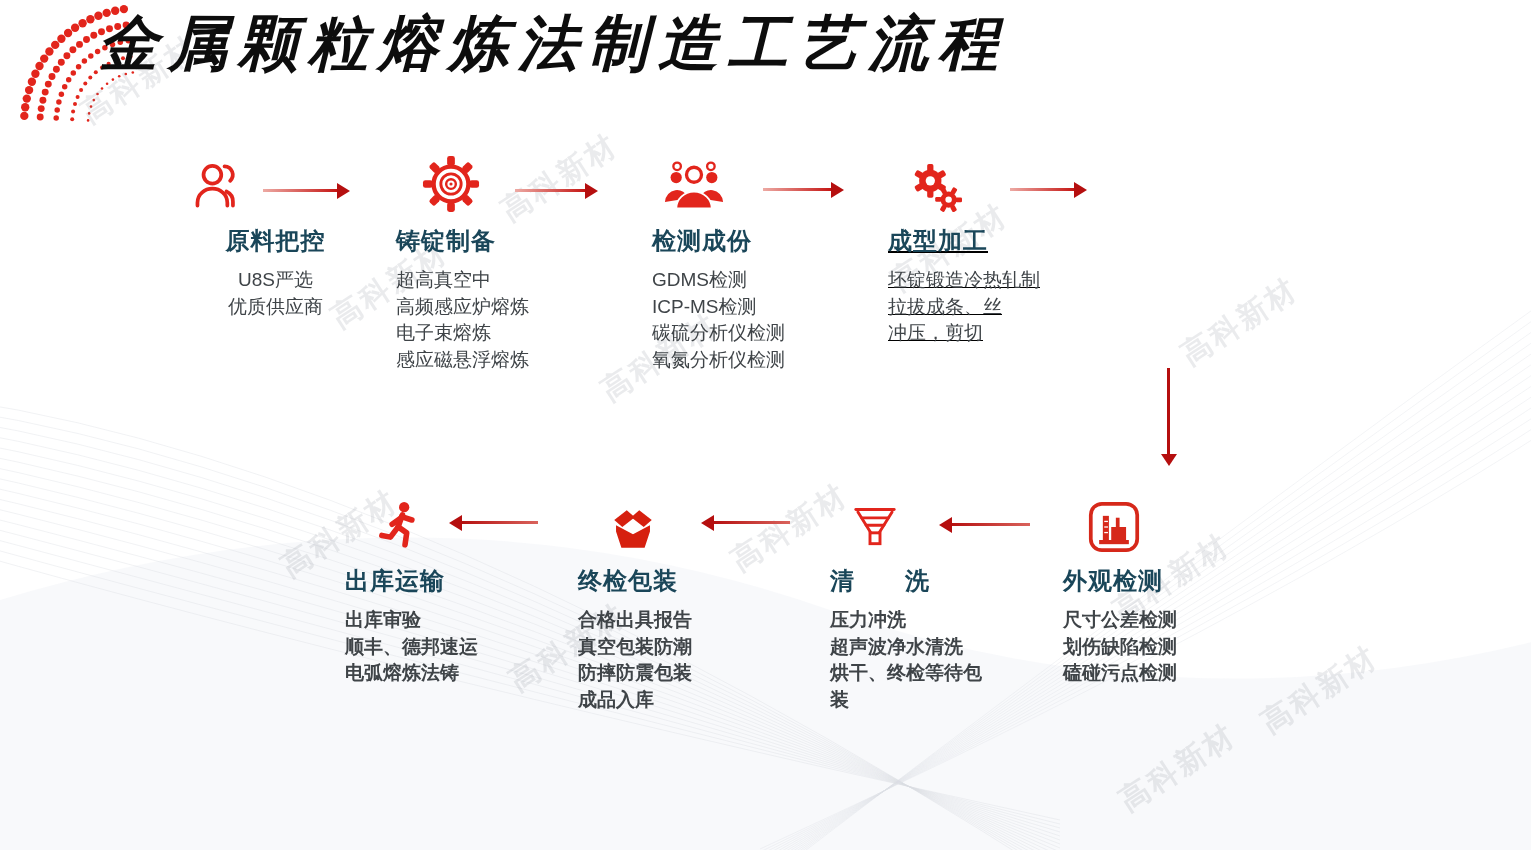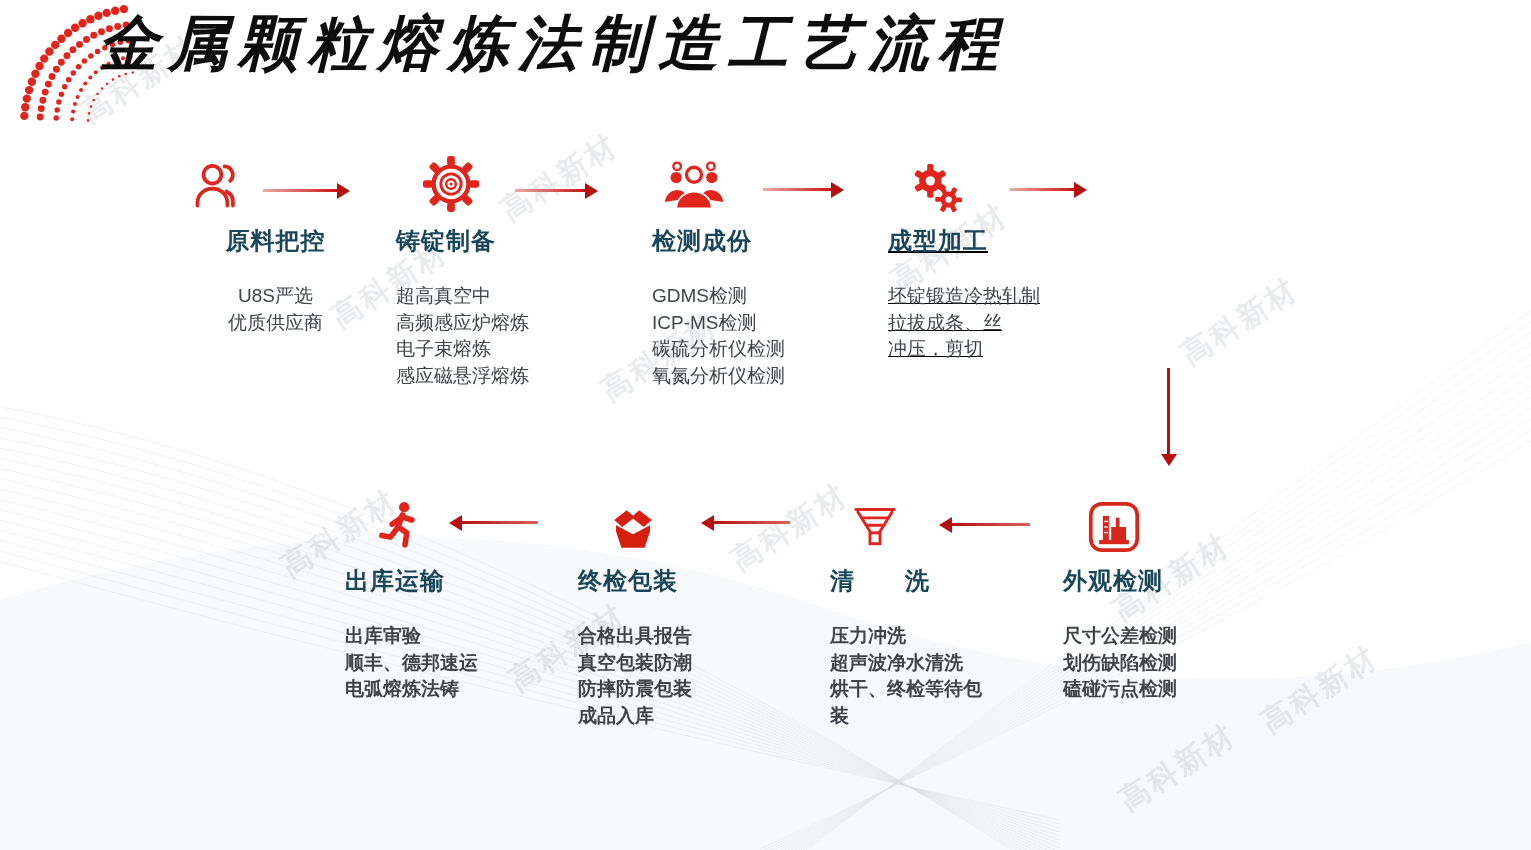--- a/index.html
+++ b/index.html
@@ -22,21 +22,21 @@
     color:rgba(125,132,145,0.16);pointer-events:none;
   }
   .main-title{
     position:absolute;left:98px;top:4px;margin:0;
     font-family:"DejaVu Serif", serif;font-weight:bold;
     font-size:60px;letter-spacing:10px;color:#0d0d0d;white-space:nowrap;font-style:italic;
   }
   .step{position:absolute;}
   .icon-row{height:58px;display:flex;align-items:flex-end;}
   .step-title{margin:12px 0 0 0;font-size:24px;font-weight:bold;color:var(--navy);letter-spacing:1px;white-space:nowrap;}
-  .step-items{margin-top:26px;font-size:19px;color:var(--body);line-height:26.5px;}
+  .step-items{margin-top:10px;font-size:19px;color:var(--body);line-height:26.5px;}
   .step.bottom .icon-row{height:56px;}
   .step.bottom .step-title{margin-top:12px;}
   .step.bottom .step-items{font-weight:bold;}
 
   .arrow-r{position:absolute;height:3px;background:linear-gradient(to right,#edaaa4,#c41210);}
   .arrow-r::after{content:'';position:absolute;right:-11px;top:-6.5px;width:0;height:0;
     border-left:13px solid #b50f0f;border-top:8px solid transparent;border-bottom:8px solid transparent;}
   .arrow-l{position:absolute;height:3px;background:linear-gradient(to left,#d9635c,#b50f0f);}
   .arrow-l::after{content:'';position:absolute;left:-11px;top:-6.5px;width:0;height:0;
     border-right:13px solid #b50f0f;border-top:8px solid transparent;border-bottom:8px solid transparent;}

